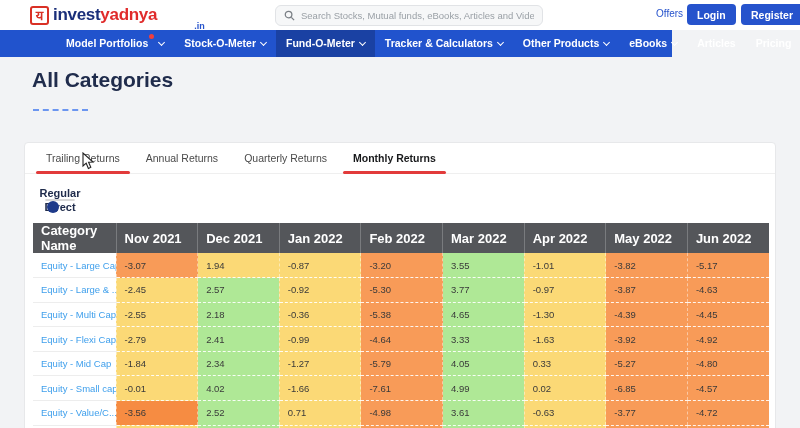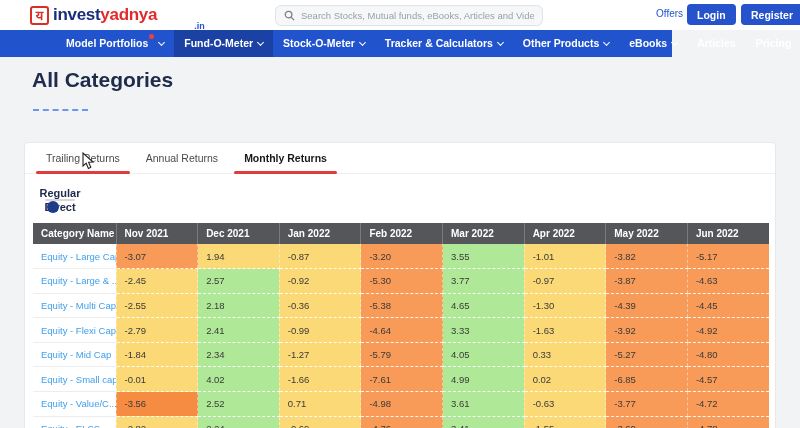--- a/index.html
+++ b/index.html
@@ -75,21 +75,21 @@
   .toggle-label { font-size:11px; font-weight:700; color:#202C4C; }
   .switch {
     width:30px; height:15px; border:1px solid #D8D8D8; background:#FFFFFF; border-radius:999px;
     margin:0 8px; position:relative; cursor:pointer;
   }
   .switch-knob { position:absolute; left:1px; top:0.5px; width:12px; height:12px; background:#1E3A8A; border-radius:50%; }
   
   .rt { position:absolute; left:8px; top:80px; width:736px; border-collapse:collapse; table-layout:fixed; }
   .rt col.c-cat { width:83px; }
   .rt th {
-    background:#54565A; color:#FFFFFF; font-size:10px; font-weight:700;
+    background:#54565A; color:#FFFFFF; font-size:13px; font-weight:700;
     text-align:left; padding:0 0 0 8px; height:21px;
     border-left:1px solid rgba(255,255,255,0.22);
     margin-top:23px;
   }
   .rt th:first-child { border-left:none; }
   .rt td { height:24.6px; padding:0 0 0 8px; font-size:9.5px; }
   .rt td.cat {
     background:#FFFFFF; color:#41A0EC; cursor:pointer;
     border-bottom:1px solid #EDEDED; white-space:nowrap; overflow:hidden;
   }
@@ -122,36 +122,37 @@
     </svg>
     <input type="text" placeholder="Search Stocks, Mutual funds, eBooks, Articles and Videos" style="">
   </div>
   <span class="offers-link">Offers</span>
   <button class="hdr-btn btn-login">Login</button>
   <button class="hdr-btn btn-register">Register</button>
 </div>
 
 <div class="nav">
   <div class="nav-item" data-active="false"><span>Model Portfolios</span><span class="nav-badge"></span><span class="chev"></span></div>
+  <div class="nav-item" data-active="false"><span>Stock-O-Meter</span><span class="chev"></span></div>
   <div class="nav-item" data-active="true"><span>Fund-O-Meter</span><span class="chev"></span></div>
-  <div class="nav-item" data-active="false"><span>Stock-O-Meter</span><span class="chev"></span></div>
   <div class="nav-item" data-active="false"><span>Tracker &amp; Calculators</span><span class="chev"></span></div>
   <div class="nav-item" data-active="false"><span>Other Products</span><span class="chev"></span></div>
   <div class="nav-item" data-active="false"><span>eBooks</span><span class="chev"></span></div>
   <div class="nav-item" data-active="false"><span>Articles</span></div>
   <div class="nav-item" data-active="false"><span>Pricing</span></div>
 </div>
 
 <h1 class="page-title">All Categories</h1>
 <div class="title-underline"></div>
 
 <div class="card">
   <div class="tabs">
     <div class="tab" data-state="hover"><span class="tab-label">Trailing Returns</span></div>
     <div class="tab" data-state="normal"><span class="tab-label">Annual Returns</span></div>
+    <div class="tab" data-state="normal"><span class="tab-label">Quarterly Returns</span></div>
     <div class="tab" data-state="active"><span class="tab-label">Monthly Returns</span></div>
   </div>
 
   <div class="toggle-row">
     <span class="toggle-label">Regular</span>
     <div class="switch">
         <div class="switch-knob"></div>
       </div>
     <span class="toggle-label">Direct</span>
   </div>

